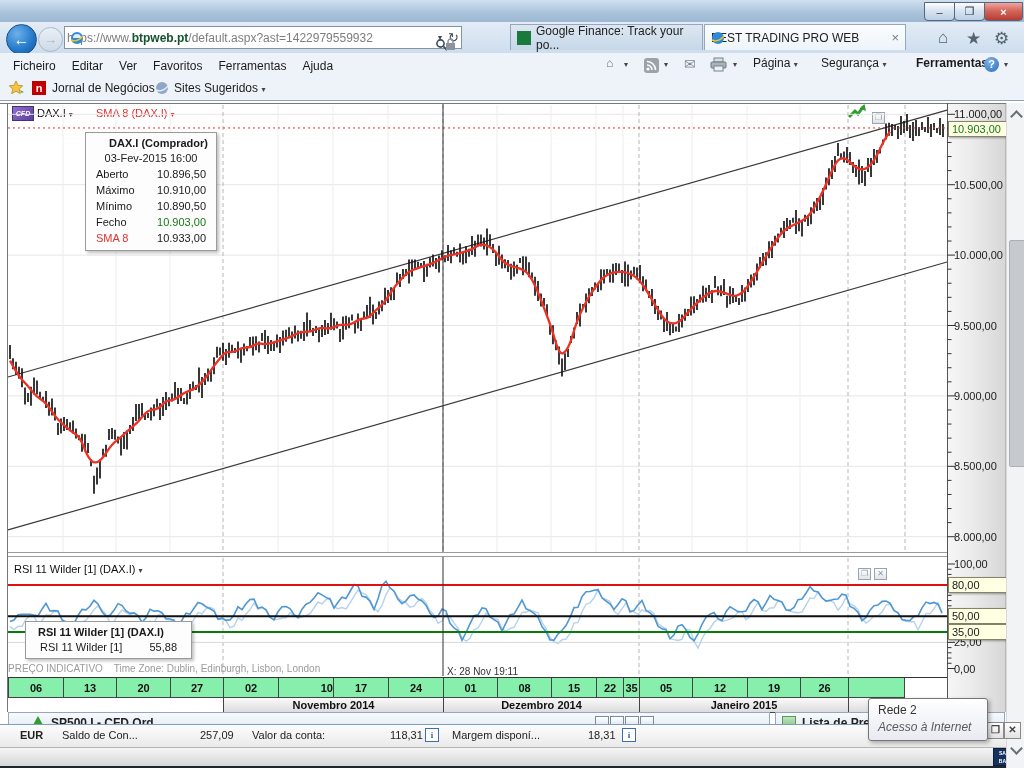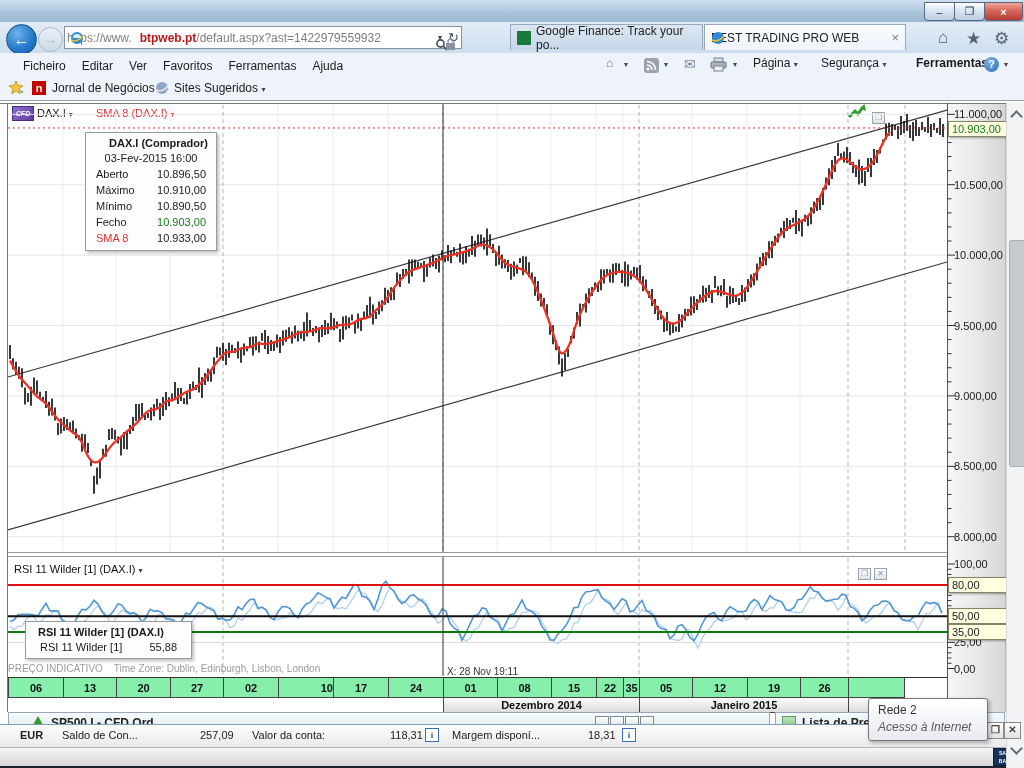--- a/index.html
+++ b/index.html
@@ -17,21 +17,21 @@
   #navrow{left:0;top:22px;width:1024px;height:31px;background:linear-gradient(#e3ecf6,#cdddee);}
   #backbtn{left:6px;top:24px;width:29px;height:29px;border-radius:50%;
     background:radial-gradient(circle at 35% 30%,#6db1ea,#2277c8 60%,#135globe) ;
     background:radial-gradient(circle at 35% 30%,#6db1ea,#2277c8 60%,#15599a);
     border:1px solid #174f85;color:#fff;display:flex;align-items:center;justify-content:center;font-size:16px;font-weight:bold;}
   #fwdbtn{left:38px;top:27px;width:23px;height:23px;border-radius:50%;
     background:linear-gradient(#e9eff6,#cfdae7);border:1px solid #a9b9ca;color:#9fb2c5;
     display:flex;align-items:center;justify-content:center;font-size:13px;font-weight:bold;}
   #urlbox{left:64px;top:26px;width:392px;height:21px;background:#fff;border:1px solid #84939f;
     display:flex;align-items:center;font-size:12px;padding:0 2px;}
-  #urlbox .muted{color:#7d7d7d;} #urlbox .domain{color:#b91c1c;font-weight:bold;margin-left:8px;}
+  #urlbox .muted{color:#7d7d7d;} #urlbox .domain{color:#14532d;font-weight:bold;}
   .url-ico{margin:0 3px;flex:0 0 auto;}
   #tabstrip .tab{position:absolute;top:24px;height:26px;border:1px solid #93a7bd;border-bottom:none;
     display:flex;align-items:center;font-size:12px;color:#222;padding:0 6px;box-sizing:border-box;
     background:linear-gradient(#dde7f2,#c6d7e8);}
   #tabstrip .tab.active{background:linear-gradient(#fbfdfe,#eef4fa);}
   .favicon{width:14px;height:14px;margin-right:5px;flex:0 0 auto;}
   #tab-close{margin-left:auto;color:#6d7d8d;font-size:13px;padding-left:6px;}
   .nav-tools{top:28px;font-size:17px;color:#55626f;}
   
   #menurow{left:0;top:53px;width:1024px;height:24px;background:#eef3fa;border-bottom:1px solid #e0e8f2;}
@@ -167,21 +167,21 @@
         </svg>
       <span>BEST TRADING PRO WEB</span>
       <span id="tab-close">×</span>
     </div>
   </div>
   <div class="abs nav-tools" style="left:938px;">⌂</div>
   <div class="abs nav-tools" style="left:966px;">★</div>
   <div class="abs nav-tools" style="left:994px;">⚙</div>
 
   <div class="abs" id="menurow"></div>
-  <div class="abs" id="menu-items" style="left:15px;top:55px;text-decoration:underline;"><span class="menu-item">Ficheiro</span><span class="menu-item">Editar</span><span class="menu-item">Ver</span><span class="menu-item">Favoritos</span><span class="menu-item">Ferramentas</span><span class="menu-item">Ajuda</span></div>
+  <div class="abs" id="menu-items" style="left:5px;top:55px;text-decoration:underline;"><span class="menu-item">Ficheiro</span><span class="menu-item">Editar</span><span class="menu-item">Ver</span><span class="menu-item">Favoritos</span><span class="menu-item">Ferramentas</span><span class="menu-item">Ajuda</span></div>
   <div class="cmd" style="left:606px;color:#6a7684">⌂</div>
   <div class="cmd caret" style="left:624px;top:60px">▾</div>
   <div class="cmd" style="left:644px;top:58px">
     <svg width="15" height="15" viewBox="0 0 15 15">
         <rect width="15" height="15" rx="3" fill="#9aa2aa"></rect>
         <circle cx="4" cy="11" r="1.6" fill="#fff"></circle>
         <path d="M3 7a5 5 0 0 1 5 5M3 3.5A8.5 8.5 0 0 1 11.5 12" stroke="#fff" stroke-width="1.6" fill="none"></path>
       </svg>
   </div>
   <div class="cmd caret" style="left:664px;top:60px">▾</div>
@@ -402,20 +402,21 @@
 
   <div class="abs" id="date-axis">
       <div class="day-cell" style="left: 0px; width: 55px;">06</div>
       <div class="day-cell" style="left: 55px; width: 53px;">13</div>
       <div class="day-cell" style="left: 108px; width: 54px;">20</div>
       <div class="day-cell" style="left: 162px; width: 53px;">27</div>
       <div class="day-cell" style="left: 215px; width: 55px;">02</div>
       <div class="day-cell" style="left: 270px; width: 55px; text-align: right;">10</div>
       <div class="day-cell" style="left: 325px; width: 55px;">17</div>
       <div class="day-cell" style="left: 380px; width: 55px;">24</div>
+      <div class="month-cell" style="left: 215px; width: 220px;">Novembro 2014</div>
       <div class="day-cell" style="left: 435px; width: 54px;">01</div>
       <div class="day-cell" style="left: 489px; width: 54px;">08</div>
       <div class="day-cell" style="left: 543px; width: 45px;">15</div>
       <div class="day-cell" style="left: 588px; width: 27px;">22</div>
       <div class="day-cell" style="left: 615px; width: 16px;">35</div>
       <div class="month-cell" style="left: 435px; width: 196px;">Dezembro 2014</div>
       <div class="day-cell" style="left: 631px; width: 53px;">05</div>
       <div class="day-cell" style="left: 684px; width: 55px;">12</div>
       <div class="day-cell" style="left: 739px; width: 53px;">19</div>
       <div class="day-cell" style="left: 792px; width: 48px;">26</div>

